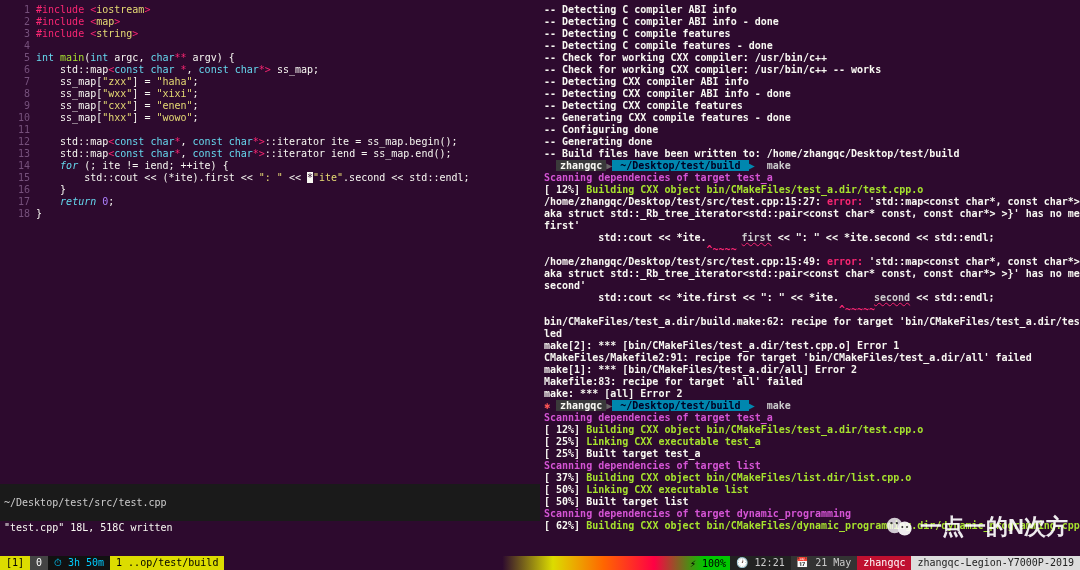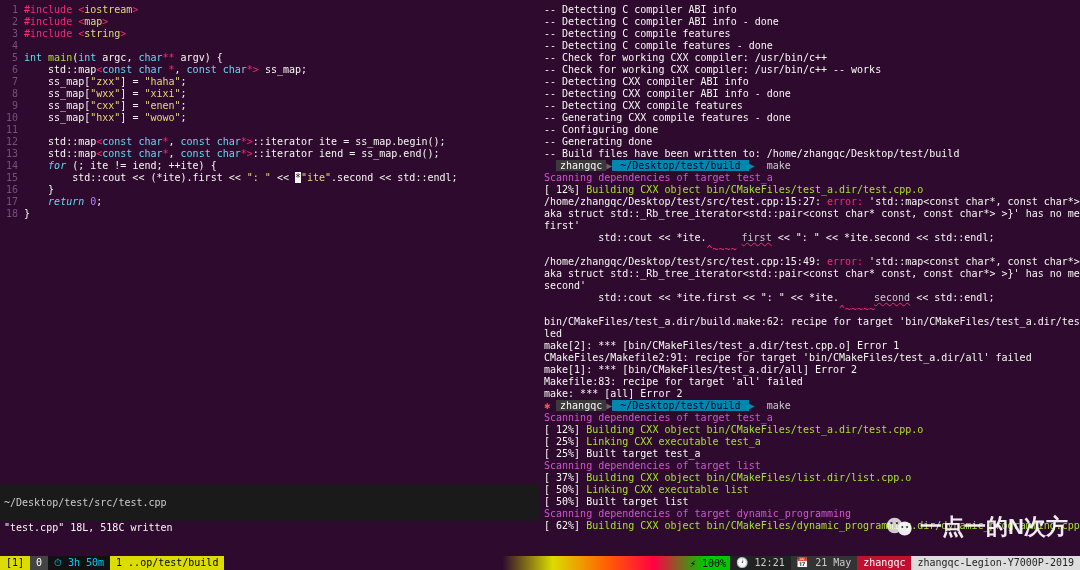--- a/index.html
+++ b/index.html
@@ -9,37 +9,37 @@
   font-family: "Consolas", "Monaco", monospace;
   font-size: 10px;
   color: #f8f8f2;
   overflow: hidden;
   position: relative;
 }
 .main { display: flex; height: 540px; }
 .left { width: 540px; padding: 4px 0 0 0; position: relative; }
 .right { width: 540px; background: #2d0a2e; padding: 4px 4px 0 4px; overflow: hidden; }
 .gutter { display: inline-block; width: 24px; text-align: right; color: #75507b; padding-right: 6px; }
-.ln { white-space: pre; line-height: 12px; }
+.ln { white-space: pre; line-height: 12px; margin-left: 12px; }
 .pp { color: #f92672; }
 .str { color: #e6db74; }
 .kw { color: #66d9ef; font-style: italic; }
 .type { color: #66d9ef; }
 .fn { color: #a6e22e; }
 .id { color: #f8f8f2; }
 .op { color: #f92672; }
 .num { color: #ae81ff; }
 .quot { color: #e6db74; }
 .err { color: #f92672; }
 .grn { color: #a6e22e; }
 .mag { color: #d454d4; }
 .cursor { background: #f8f8f2; color: #2d0a2e; }
 .path-line { position: absolute; bottom: 19px; left: 0; right: 0; background: #1a1a1a; color: #ccc; padding: 12px 4px; line-height: 13px; }
 .msg-line { position: absolute; bottom: 6px; left: 0; right: 0; color: #f8f8f2; padding: 0 4px; line-height: 13px; }
-.rline { white-space: pre; line-height: 12px; color: #ccc; }
+.rline { white-space: pre; line-height: 12px; color: #ccc; font-weight: bold; }
 .prompt-chip { background: #3a3a3a; color: #f8f8f2; padding: 0 4px; }
 .prompt-path { background: #0087af; color: #002; padding: 0 8px; }
 .statusbar {
   position: absolute; bottom: 0; left: 0; right: 0;
   height: 14px;
   background: #1a1a1a;
   display: flex; align-items: center;
   font-size: 10px;
 }
 .sb-seg { padding: 0 6px; line-height: 14px; }

